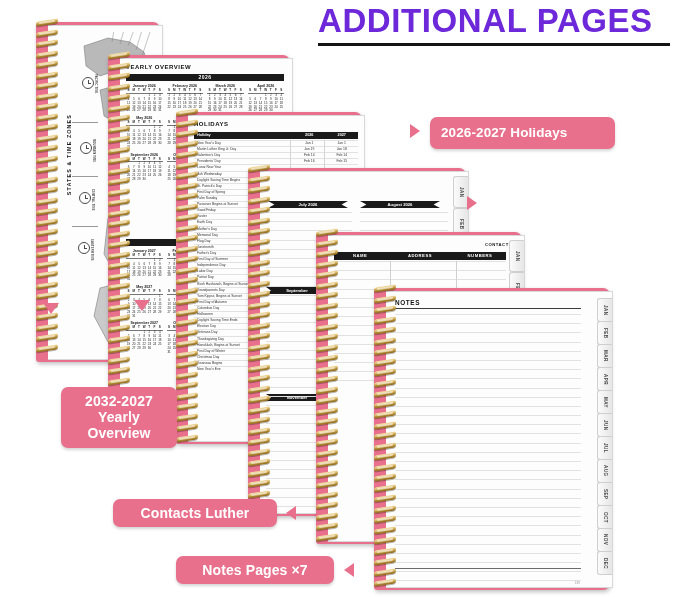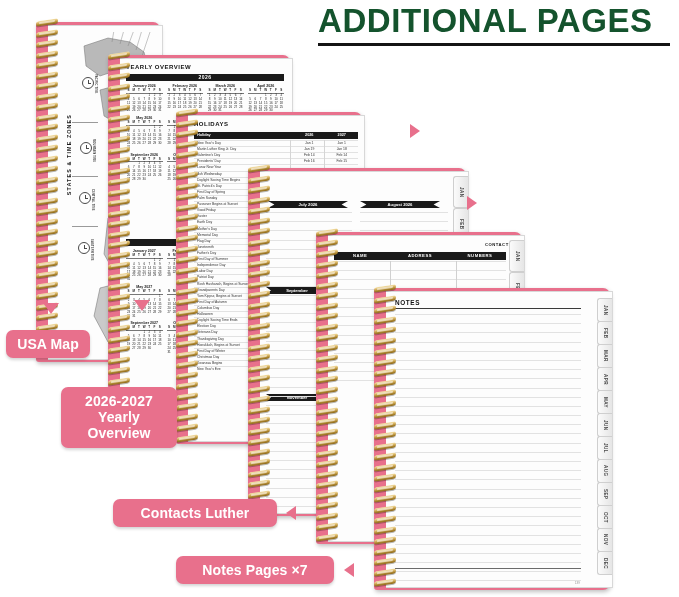--- a/index.html
+++ b/index.html
@@ -9,21 +9,21 @@
     font-family:"Liberation Sans",sans-serif;
     overflow:hidden;
     position:relative;
   }
   .stage{position:absolute;left:0;top:0;width:679px;height:597px;}
 
   
   .hdr{position:absolute;left:318px;top:4px;width:352px;}
   .hdr-title{
     font-size:33px;font-weight:bold;letter-spacing:0.6px;
-    color:#14532d;line-height:1.05;
+    color:#6d28d9;line-height:1.05;
     font-family:"Liberation Sans",sans-serif;
     white-space:nowrap;
   }
   .hdr-rule{margin-top:4px;height:3px;background:#141414;width:100%;}
   .pcover{ 
     position:absolute;
     background:#e8708c;
     border-radius:3px 7px 7px 3px;
     box-shadow:1px 2px 4px rgba(0,0,0,.25);
   }
@@ -2248,28 +2248,28 @@
       <i style="top:231px"></i>
       <i style="top:241.5px"></i>
       <i style="top:252px"></i>
       <i style="top:262.5px"></i>
       <i style="top:273px"></i>
       <i style="top:283.5px"></i>
       <i style="top:294px"></i>
     </div>
 
   <div class="tri r" style="left:410px;top:124px;"></div>
+  <div class="callout" style="left:430px;top:117px;width:185px;font-size:13.5px;padding-top:8px;padding-bottom:8px;">2026-2027 Holidays</div>
 
   <div class="tri r" style="left:467px;top:196px;"></div>
 
   <div class="tri d" style="left:43px;top:303px;"></div>
-  <div class="callout" style="left:6px;top:330px;width:84px;font-size:14px;text-align:center;">USA Map</div>
 
   <div class="tri d" style="left:134px;top:300px;"></div>
-  <div class="callout" style="left:61px;top:387px;width:116px;font-size:14px;text-align:center;">2026-2027
+  <div class="callout" style="left:61px;top:387px;width:116px;font-size:14px;text-align:center;">2032-2027
 Yearly
 Overview</div>
 
   <div class="tri l" style="left:286px;top:506px;"></div>
   <div class="callout" style="left:113px;top:499px;width:164px;font-size:14px;text-align:center;">Contacts Luther</div>
 
   <div class="tri l" style="left:344px;top:563px;"></div>
   <div class="callout" style="left:176px;top:556px;width:158px;font-size:14px;text-align:center;">Notes Pages ×7</div>
 
 </div>

